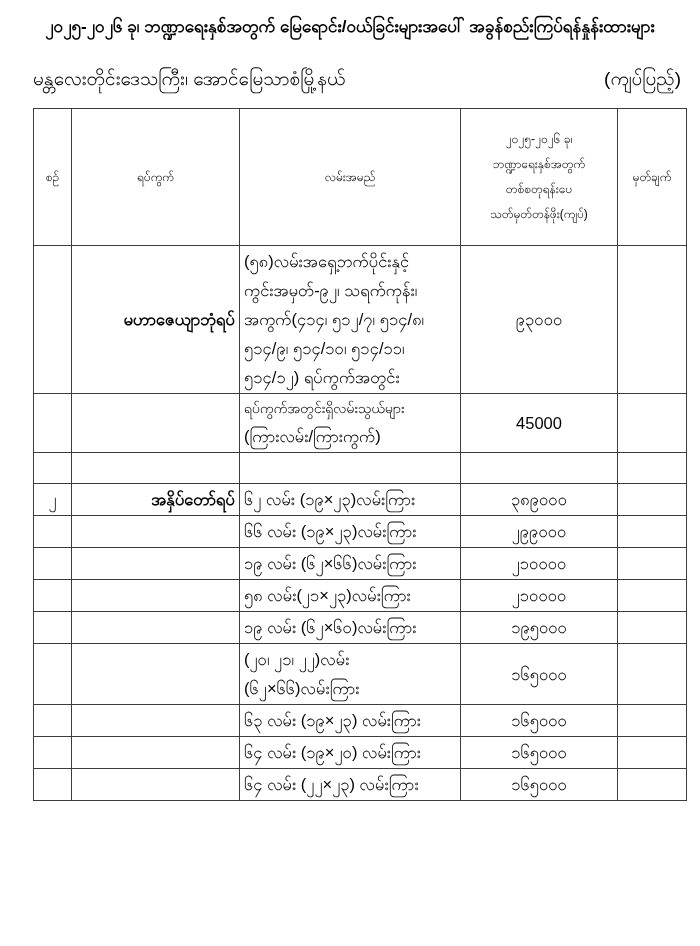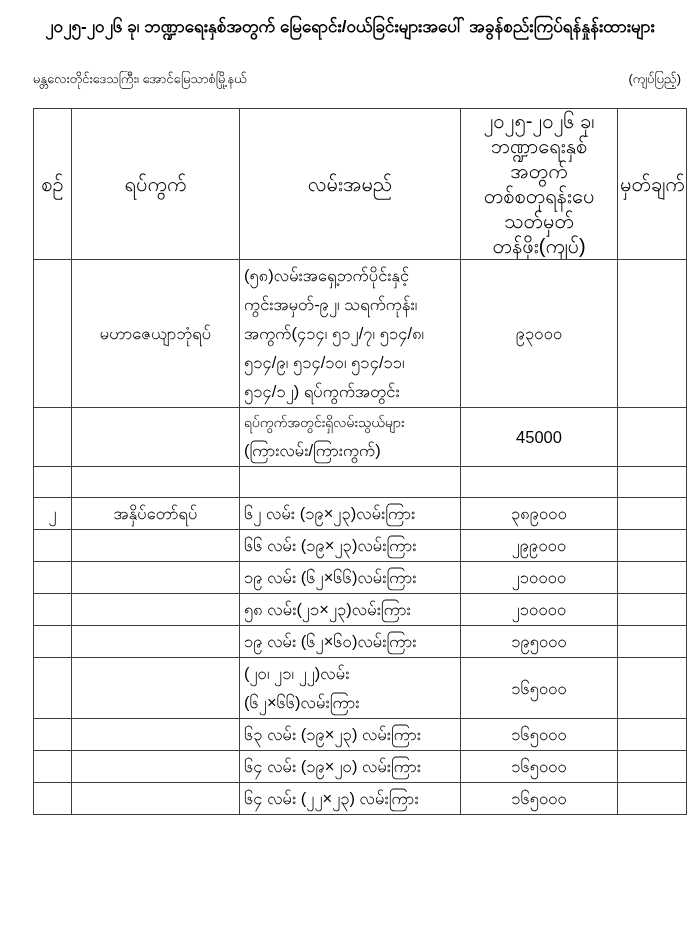--- a/index.html
+++ b/index.html
@@ -28,21 +28,21 @@
     white-space: nowrap;
   }
   .subhead {
     position: absolute;
     top: 64px;
     left: 33px;
     width: 648px;
     display: flex;
     justify-content: space-between;
     align-items: flex-end;
-    font-size: 13px;
+    font-size: 19px;
     line-height: 30px;
   }
   table.rates {
     position: absolute;
     top: 108px;
     left: 33px;
     border-collapse: collapse;
     table-layout: fixed;
     width: 653px;
   }
@@ -53,35 +53,35 @@
   table.rates col.c-remark { width: 69px;  }
   table.rates th, table.rates td {
     border: 1px solid #3d3d3d;
     white-space: pre-line;
     vertical-align: middle;
     overflow: hidden;
   }
   table.rates thead tr { height: 103px; }
   table.rates th {
     font-weight: normal;
-    font-size: 20px;
+    font-size: 12px;
     line-height: 25px;
     text-align: center;
-    padding: 0 2px;
+    padding: 18px 2px;
   }
   table.rates tbody tr { height: 31px; }
   table.rates td {
     font-size: 16.5px;
     line-height: 29px;
     padding: 1px 4px;
   }
   td.cell-no { text-align: center; }
   td.cell-ward {
-    font-weight: normal;
-    text-align: center;
+    font-weight: bold;
+    text-align: right;
     padding-left: 16px;
   }
   td.cell-street {
     text-align: left;
     padding-left: 8px;
     padding-right: 4px;
   }
   td.cell-rate { text-align: center; margin-left: 24px; }
   td.cell-remark { text-align: center; }
   .sm-line {

